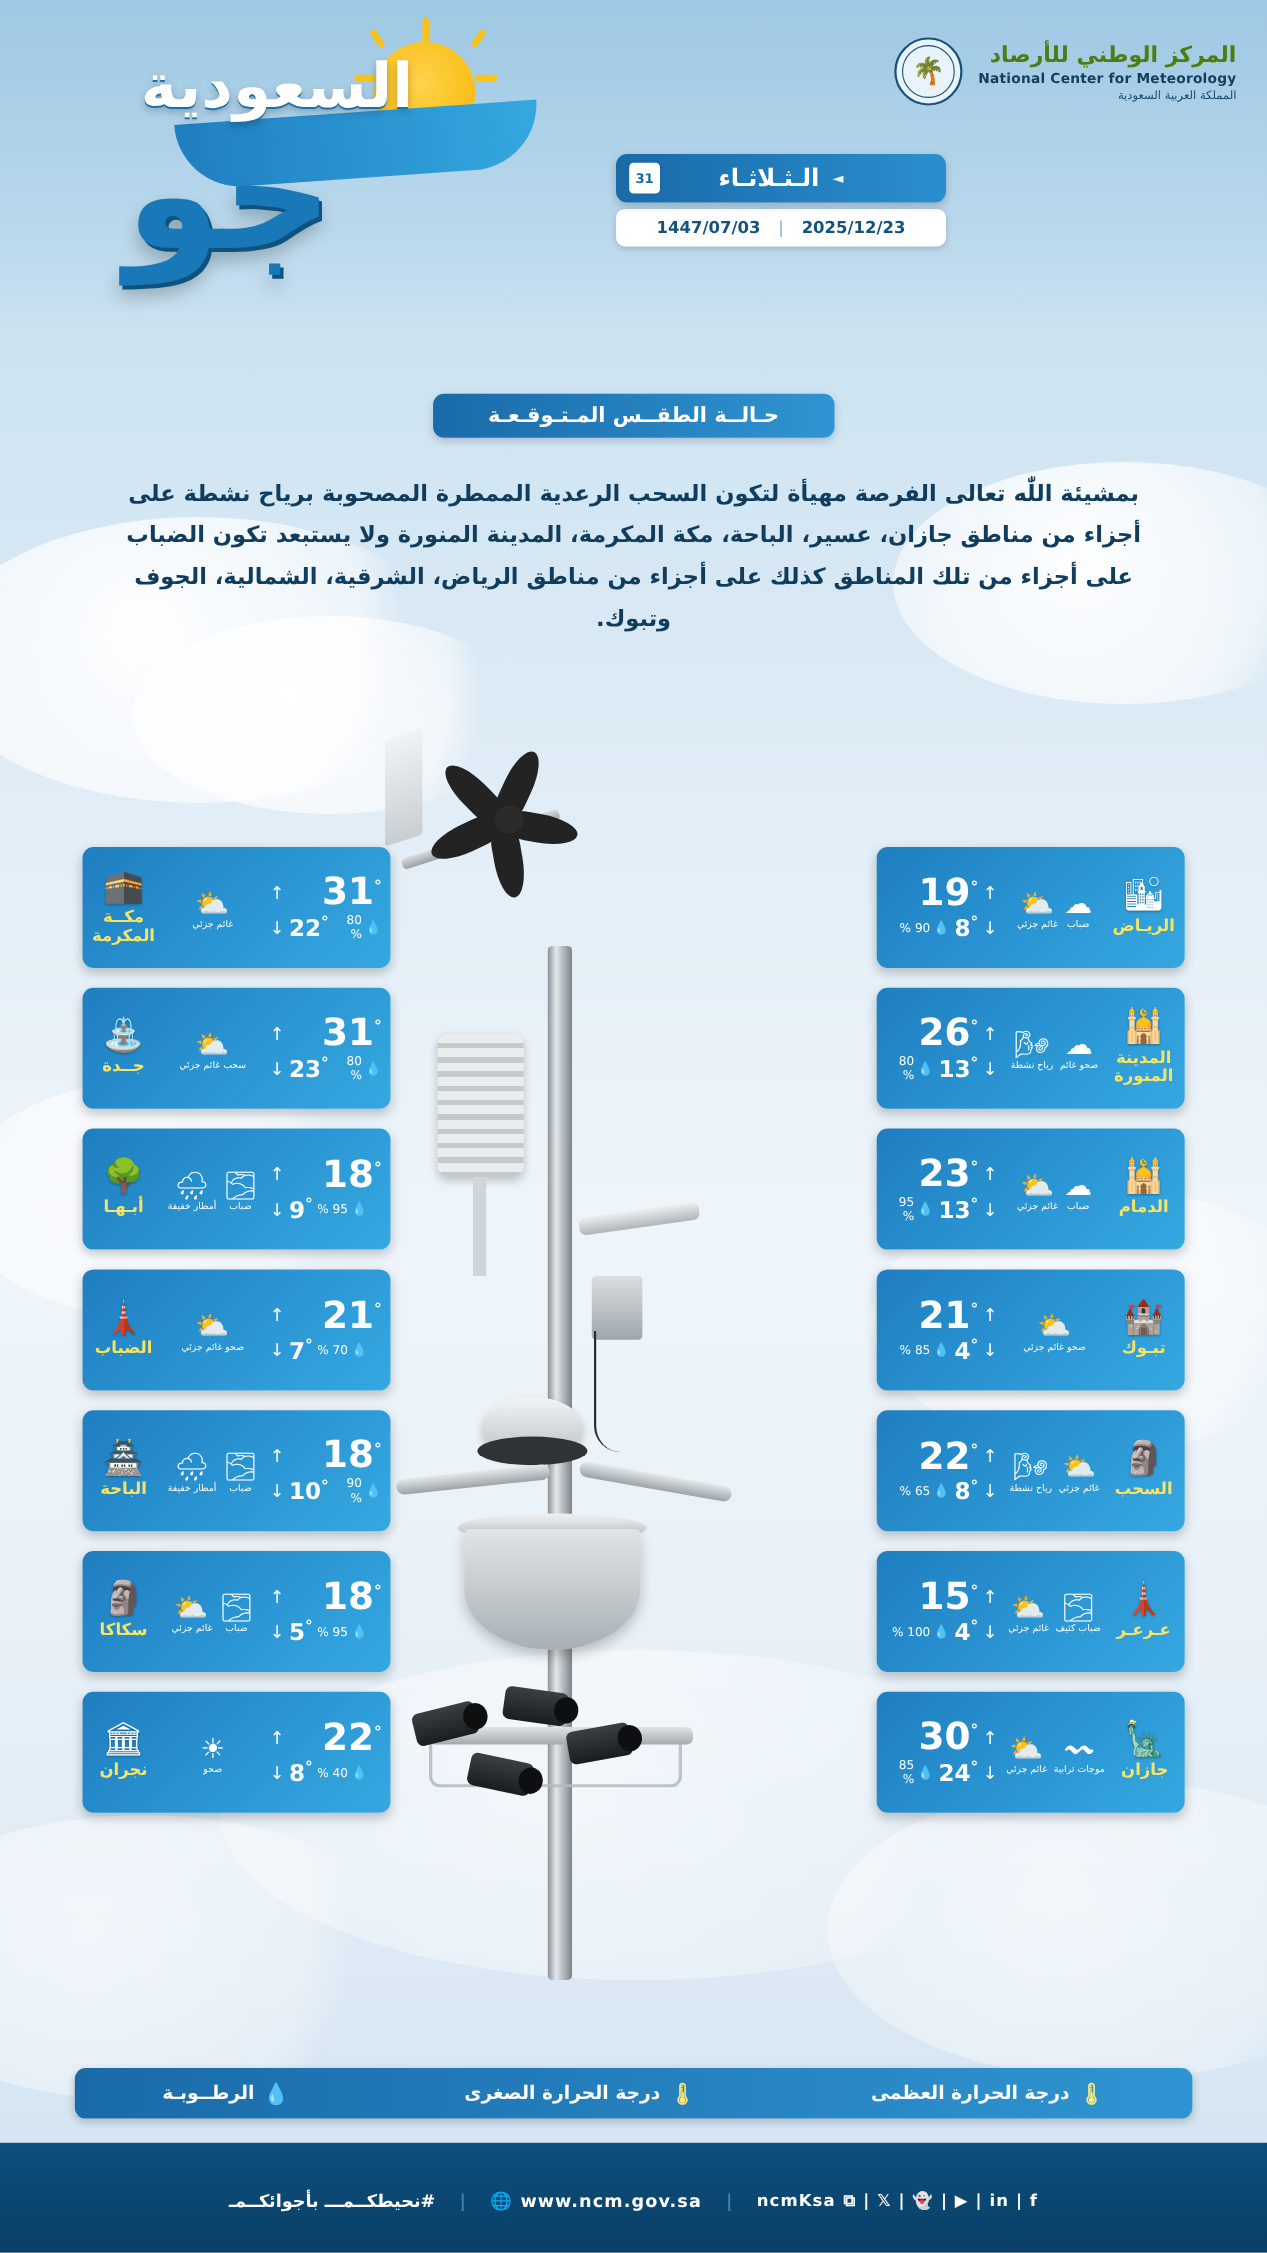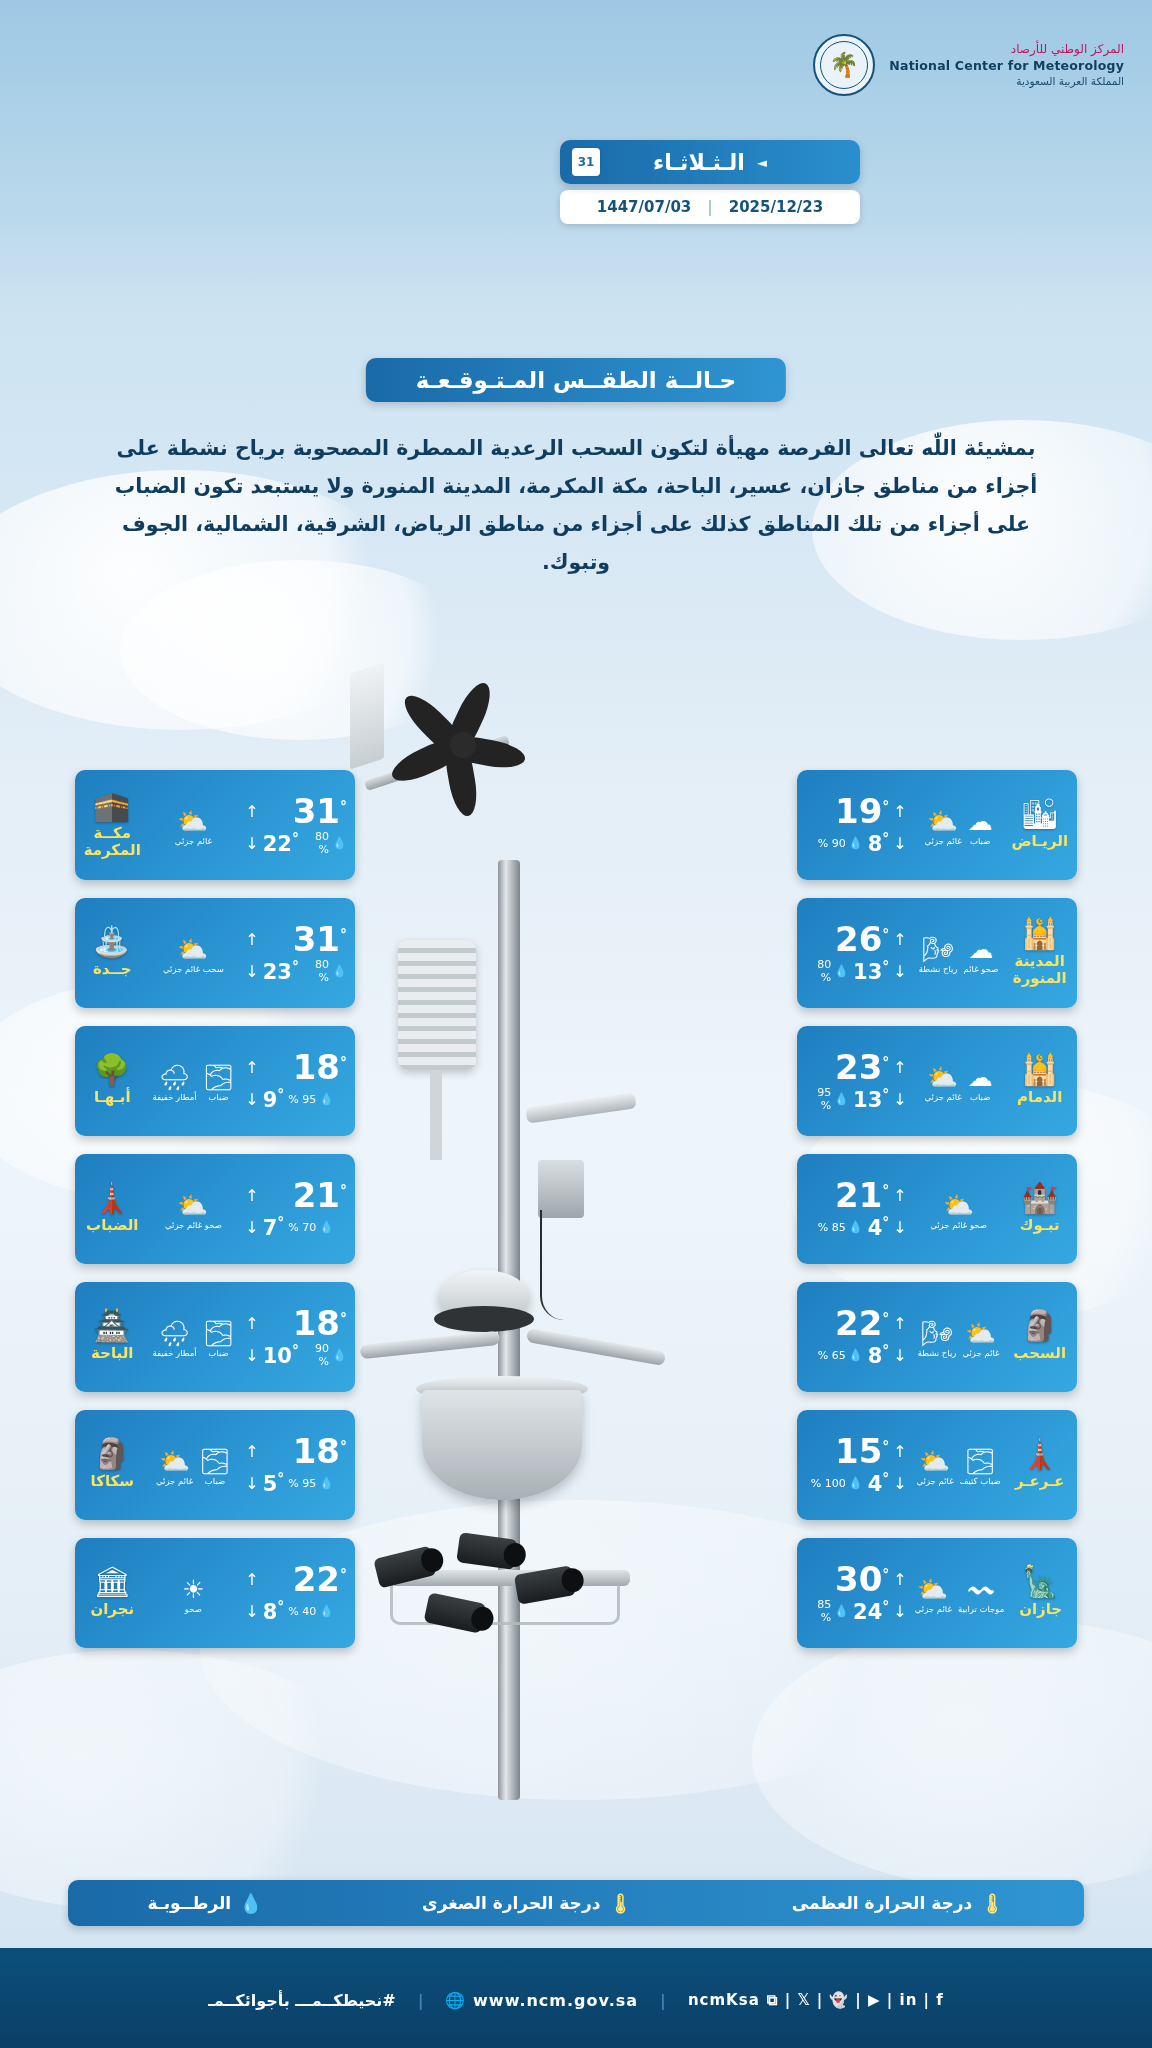--- a/index.html
+++ b/index.html
@@ -28,21 +28,21 @@
   .band-top {
     position:absolute; left:0; top:0; width:100%; height:300px;
     background: linear-gradient(180deg,#9ec8e4 0%, #b4d5ea 55%, rgba(200,225,240,0) 100%);
   }
 
   
   .header { position:absolute; left:0; top:0; width:100%; height:270px; }
 
   .logo-ncm { position:absolute; right:28px; top:34px; display:flex; align-items:center; gap:14px; }
   .ncm-text { text-align:right; color:#0b3d5c; line-height:1.35; }
-  .ncm-ar { font-size:12px; font-weight:normal; color:#be185d; letter-spacing:0.5px;}
+  .ncm-ar { font-size:20px; font-weight:bold; color:#4d7c0f; letter-spacing:0.5px;}
   .ncm-en { font-size:12.5px; font-weight:bold; color:#123f60; letter-spacing:0.2px;}
   .ncm-sub{ font-size:10.5px; color:#1a4c6e; }
   .ncm-seal {
     width:62px; height:62px; border-radius:50%;
     border:2.5px solid #15527a; background:#eaf3fa;
     display:flex; align-items:center; justify-content:center;
     position:relative;
   }
   .ncm-seal::after{
     content:""; position:absolute; inset:5px; border-radius:50%;
@@ -94,21 +94,21 @@
     display:flex; align-items:center; justify-content:center; gap:16px;
     color:#14537d; font-size:15px; font-weight:bold;
     box-shadow:0 2px 6px rgba(0,0,0,.16);
   }
   .date-bot .sep { color:#9cc2da; }
 
   
   .fc-title {
     position:absolute; left:50%; transform:translateX(-50%); top:358px;
     background:linear-gradient(90deg,#1a6aa8,#2f95d2);
-    color:#fff; font-size:23px; font-weight:bold; letter-spacing:2px;
+    color:#fff; font-size:19px; font-weight:bold; letter-spacing:2px;
     padding:9px 50px; border-radius:10px; box-shadow:0 3px 8px rgba(0,0,0,.18);
   }
   .fc-text {
     position:absolute; left:90px; right:90px; top:430px;
     text-align:center; color:#103d5e; font-size:20.5px; line-height:1.85;
     font-weight:bold;
   }
 
   
   .cards-left { position:absolute; left:75px; top:770px; width:280px; }
@@ -227,20 +227,31 @@
 <div class="cloud c2"></div>
 <div class="cloud c3"></div>
 <div class="cloud c4"></div>
 <div class="cloud c5"></div>
 <div class="cloud c6"></div>
 <div class="cloud c7"></div>
 <div class="cloud c8"></div>
 
 <div class="header">
 
+  <div class="brand">
+    <div class="sun"></div>
+    <div class="ray" style="left:344px; top:0px; width:6px; height:22px;"></div>
+    <div class="ray" style="left:300px; top:10px; width:6px; height:18px; transform:rotate(-35deg);"></div>
+    <div class="ray" style="left:392px; top:10px; width:6px; height:18px; transform:rotate(35deg);"></div>
+    <div class="ray" style="left:282px; top:52px; width:20px; height:6px;"></div>
+    <div class="ray" style="left:392px; top:52px; width:20px; height:6px;"></div>
+    <div class="swoosh"></div>
+    <div class="word-ar">السعودية</div>
+    <div class="word-jaw">جو</div>
+  </div>
 
   <div class="logo-ncm">
     <div class="ncm-text">
       <div class="ncm-ar">المركز الوطني للأرصاد</div>
       <div class="ncm-en">National Center for Meteorology</div>
       <div class="ncm-sub">المملكة العربية السعودية</div>
     </div>
     <div class="ncm-seal">
         <span class="palm">🌴</span>
       </div>

